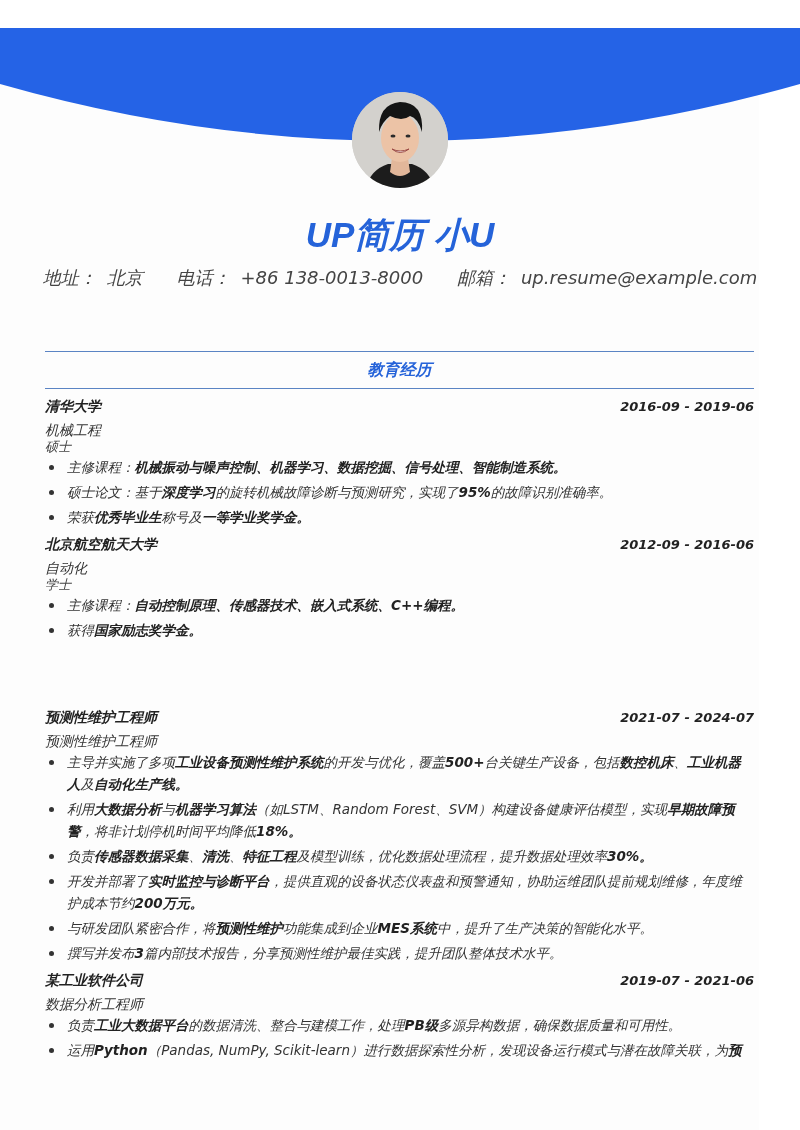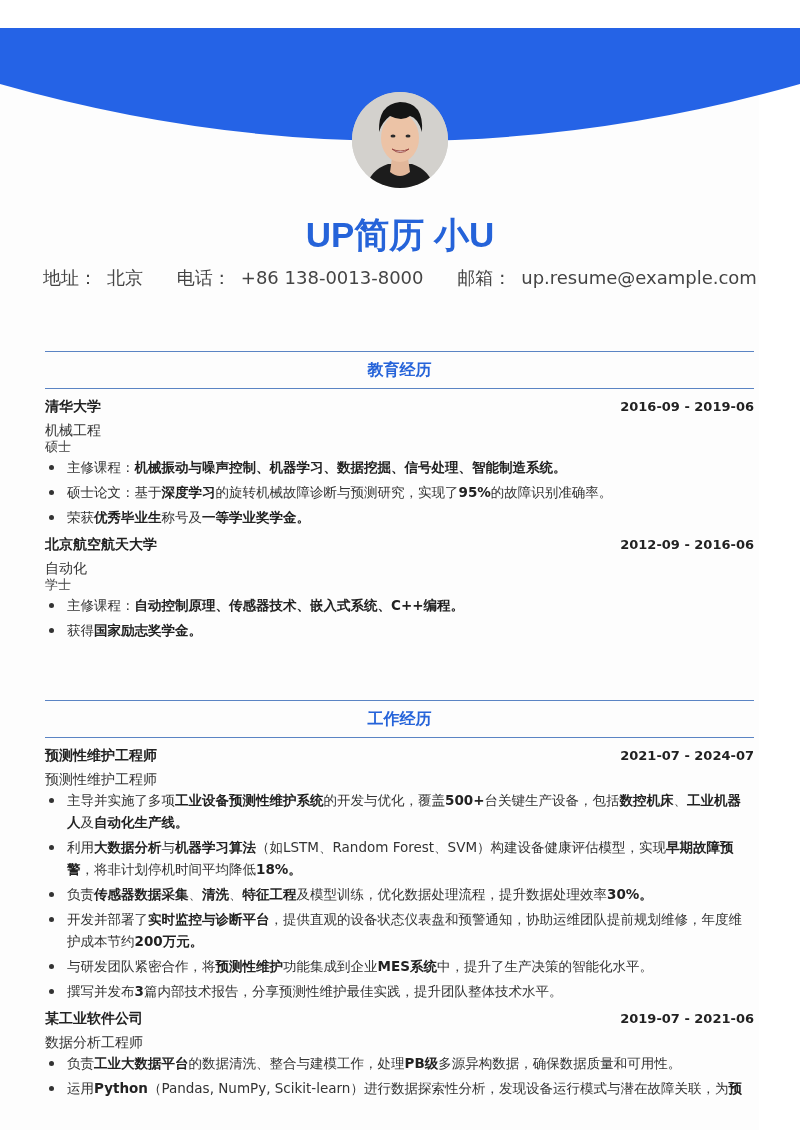--- a/index.html
+++ b/index.html
@@ -2,21 +2,21 @@
 <html><head>
   <meta charset="utf-8">
   <style>
     * { box-sizing: border-box; margin: 0; padding: 0; }
     html, body {
       width: 800px; height: 1130px; overflow: hidden;
       background: #ffffff;
       font-family: "DejaVu Sans", "Liberation Sans", sans-serif;
       color: #333333;
     }
-    .page { position: relative; width: 759px; height: 1130px; background: #fdfdfd; }
+    .page { position: relative; width: 759px; height: 1130px; background: #fdfdfd; font-style: italic; }
     .top-white { position: absolute; left: 0; top: 0; width: 800px; height: 28px; background: #ffffff; }
     .banner {
       position: absolute; left: 0; top: 28px; width: 800px; height: 113px; overflow: hidden;
     }
     .banner svg { display: block; }
     .avatar {
       position: absolute; left: 352px; top: 92px; width: 96px; height: 96px;
       border-radius: 50%; overflow: hidden; background: #cfcdc9;
     }
     .avatar svg { display: block; }
@@ -124,21 +124,20 @@
         <span class="degree">学士</span>
       </div>
       <ul class="bullets">
           <li><span>主修课程：</span><b>自动控制原理、传感器技术、嵌入式系统、C++编程。</b></li>
           <li><span>获得</span><b>国家励志奖学金。</b></li>
         </ul>
     </div>
   </div>
 
   <div class="section" style="top:700px;">
-    <div class="sec-head">工作经历</div>
 
     <div class="entry" style="margin-top:9px;">
       <div class="entry-top">
         <span class="org">预测性维护工程师</span>
         <span class="date">2021-07 - 2024-07</span>
       </div>
       <div class="sub-row">
         <span class="role">预测性维护工程师</span>
       </div>
       <ul class="bullets">

